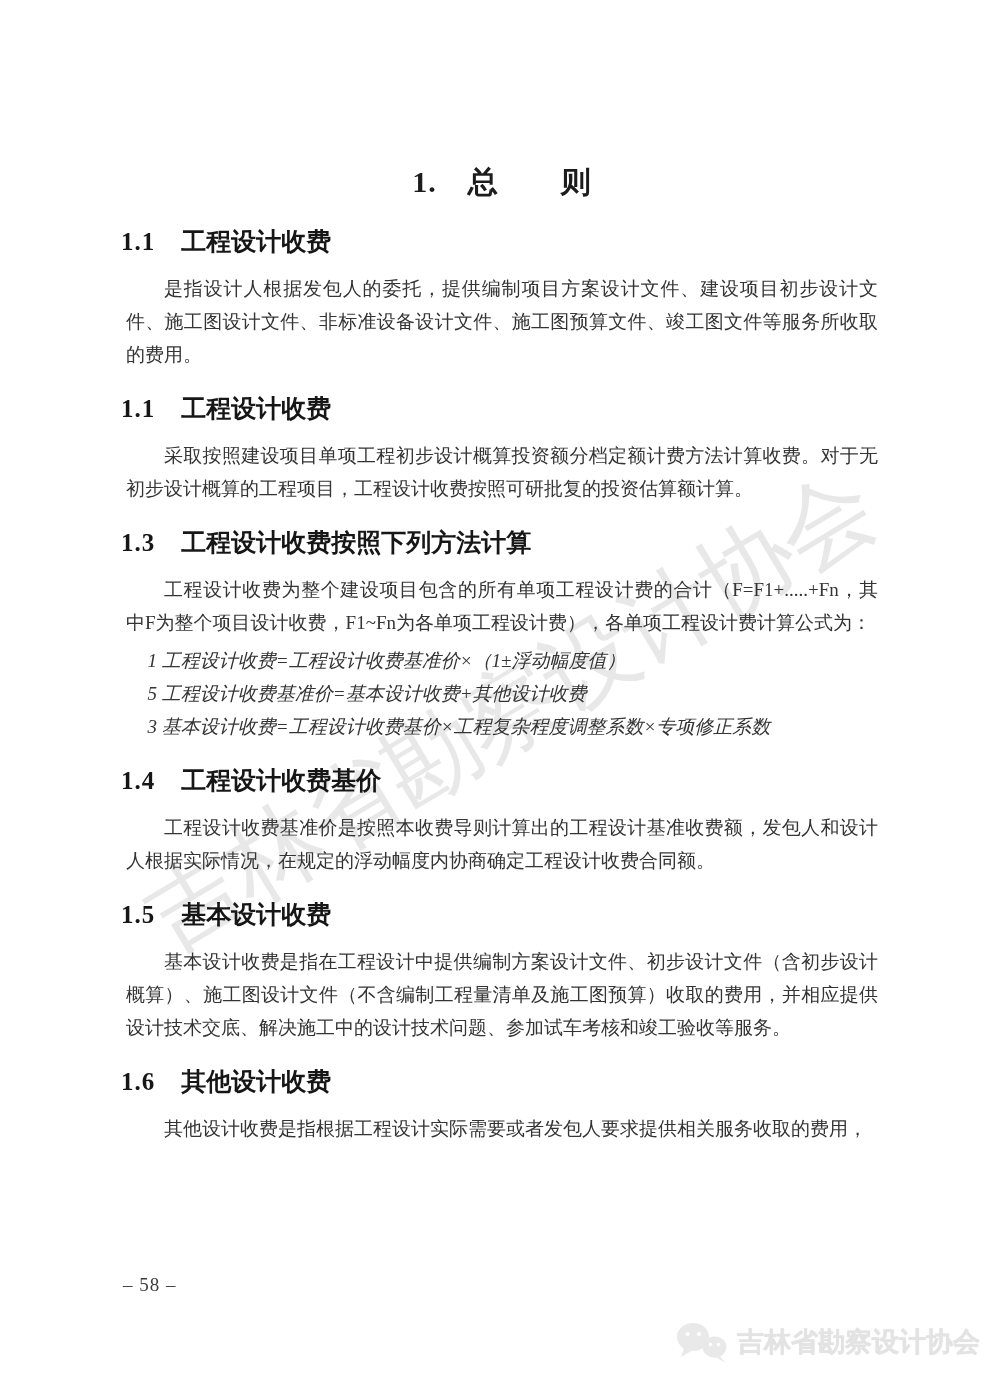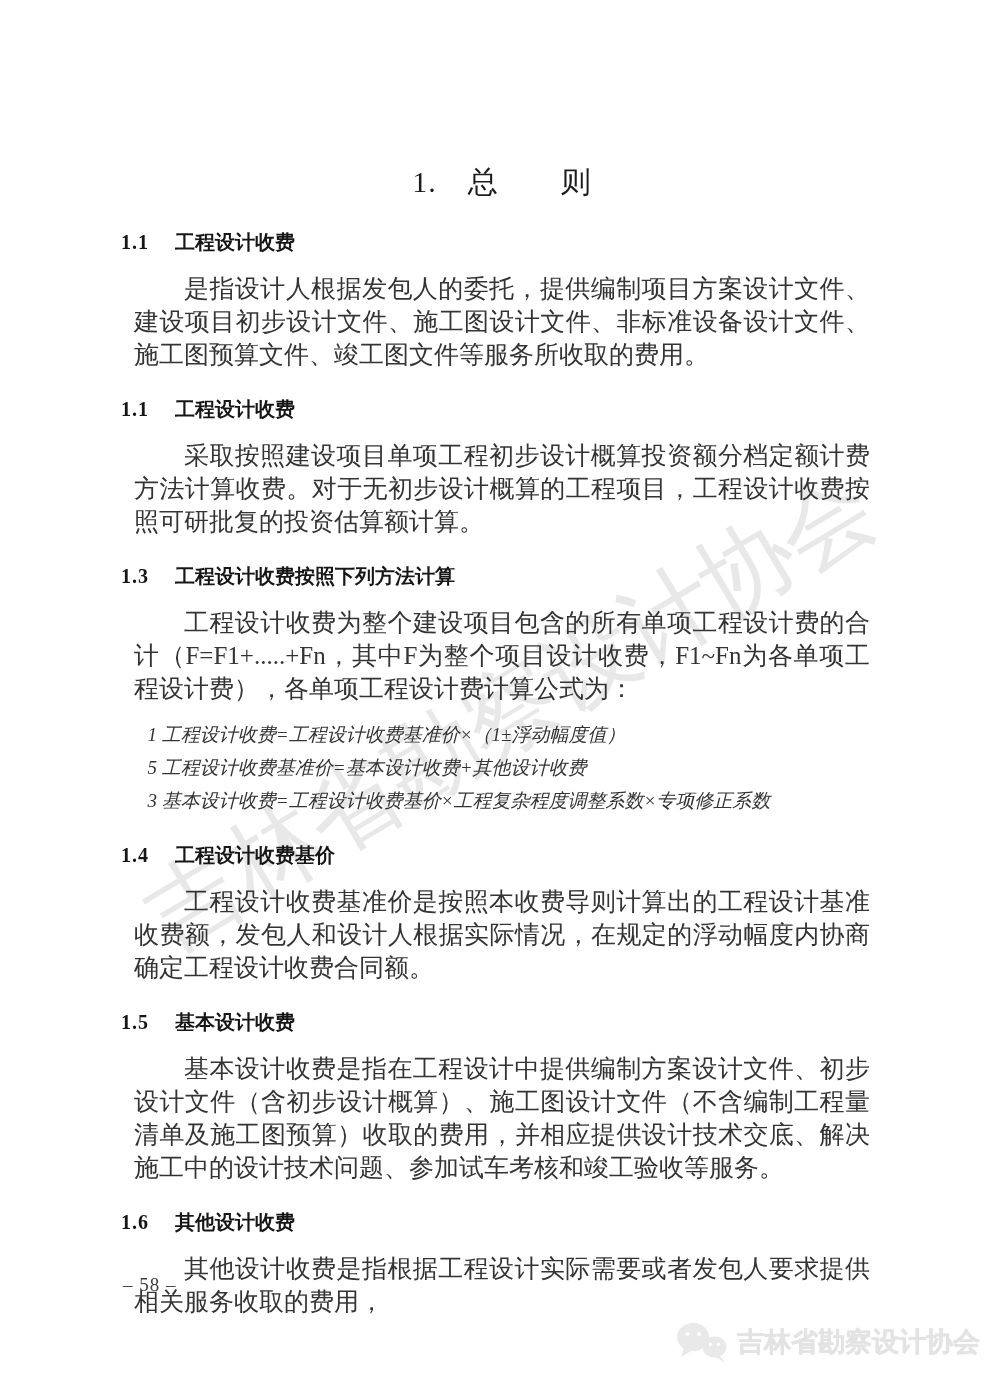--- a/index.html
+++ b/index.html
@@ -29,35 +29,35 @@
     z-index:0;
   }
   .content {
     position:absolute;
     left:121px; top:160px;
     width:762px;
     z-index:1;
   }
   .doc-title {
     font-size:30px; line-height:44px;
-    font-weight:400; text-align:center;
+    font-weight:700; text-align:center;
     color:#1c1c1c;
     margin:0 0 14px 0;
     letter-spacing:1px;
   }
   .sec-h {
     display:flex; align-items:flex-start;
     margin:24px 0 16px 0;
-    font-size:20px; line-height:28px;
+    font-size:25px; line-height:28px;
     font-weight:700; color:#161616;
   }
   .sec-num { margin-right:26px; letter-spacing:1px; }
   .para {
-    margin:13px;
-    font-size:25px; line-height:33px;
+    margin:5px;
+    font-size:19px; line-height:33px;
     text-align:justify;
     text-indent:2em;
     color:#343434;
   }
   .formula {
     font-size:19px; line-height:33px;
     padding-left:1.4em;
     color:#343434;
     white-space:pre-wrap;
     font-style:italic;

